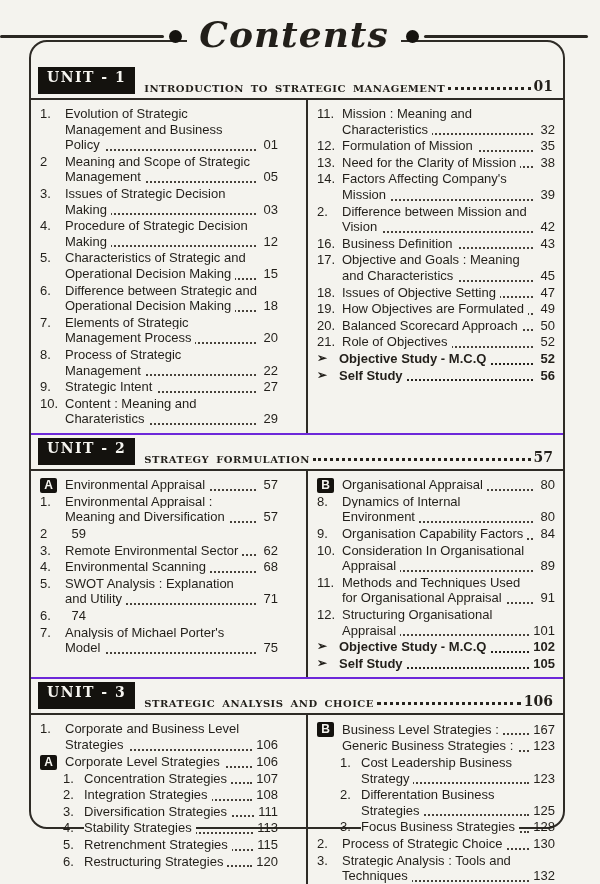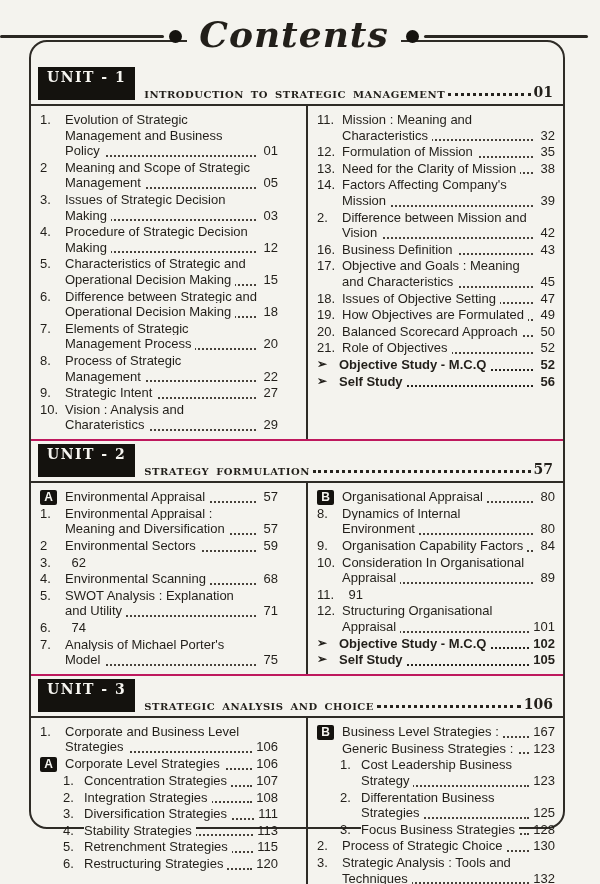--- a/index.html
+++ b/index.html
@@ -30,30 +30,30 @@
   }
   
   .box{
     position:absolute;left:29px;top:40px;width:536px;height:789px;
     border:2.5px solid #2e2b26;border-radius:18px;box-sizing:border-box;
     padding-top:22px;
     display:flex;flex-direction:column;
   }
   
   .unit{display:flex;flex-direction:column;}
-  .unit + .unit{border-top:2px solid #be185d;}
+  .unit + .unit{border-top:2px solid #6d28d9;}
   .unit-header{
     display:flex;align-items:flex-end;
     padding:3px 10px 4px 7px;
     border-bottom:2px solid #2e2b26;
   }
   .unit-label{
     background:var(--band);color:#f6f5f0;
     font-family:"DejaVu Serif",serif;font-weight:bold;font-size:14px;
-    letter-spacing:1.5px;padding:2px 9px 15px;margin-right:9px;white-space:nowrap;
+    letter-spacing:1.5px;padding:2px 9px 9px;margin-right:9px;white-space:nowrap;
     align-self:center;
   }
   .unit-mid{flex:1;display:flex;align-items:flex-end;min-width:0;}
   .unit-title{
     font-family:"DejaVu Serif",serif;font-weight:bold;font-size:10px;
     letter-spacing:.5px;word-spacing:3px;white-space:nowrap;
   }
   .unit-leader{flex:1;border-bottom:3px dotted #26231e;margin:0 2px 4px 3px;min-width:10px;}
   .unit-page{
     font-family:"DejaVu Serif",serif;font-weight:bold;font-size:14px;padding-left:1px;
@@ -147,21 +147,21 @@
             <span class="mid"><span class="txt">Process of Strategic Management</span></span>
             <span class="pg">22</span>
           </div>
           <div class="entry">
             <span class="num">9.</span>
             <span class="mid"><span class="txt">Strategic Intent</span></span>
             <span class="pg">27</span>
           </div>
           <div class="entry">
             <span class="num">10.</span>
-            <span class="mid"><span class="txt">Vision : Analysis and Charateristics</span></span>
+            <span class="mid"><span class="txt">Content : Meaning and Charateristics</span></span>
             <span class="pg">29</span>
           </div>
         </div>
       <div class="col right">
           <div class="entry">
             <span class="num">11.</span>
             <span class="mid"><span class="txt">Mission : Meaning and Characteristics</span></span>
             <span class="pg">32</span>
           </div>
           <div class="entry">
@@ -244,25 +244,25 @@
             <span class="mid"><span class="txt">Environmental Appraisal</span></span>
             <span class="pg">57</span>
           </div>
           <div class="entry">
             <span class="num">1.</span>
             <span class="mid"><span class="txt">Environmental Appraisal : Meaning and Diversification</span></span>
             <span class="pg">57</span>
           </div>
           <div class="entry">
             <span class="num">2</span>
-            <span class="mid"><span class="txt">Environmental Sectors</span></span>
             <span class="pg">59</span>
           </div>
           <div class="entry">
             <span class="num">3.</span>
+            <span class="mid"><span class="txt">Remote Environmental Sector</span></span>
             <span class="pg">62</span>
           </div>
           <div class="entry">
             <span class="num">4.</span>
             <span class="mid"><span class="txt">Environmental Scanning</span></span>
             <span class="pg">68</span>
           </div>
           <div class="entry">
             <span class="num">5.</span>
             <span class="mid"><span class="txt">SWOT Analysis : Explanation and Utility</span></span>
@@ -294,20 +294,21 @@
             <span class="mid"><span class="txt">Organisation Capability Factors</span></span>
             <span class="pg">84</span>
           </div>
           <div class="entry">
             <span class="num">10.</span>
             <span class="mid"><span class="txt">Consideration In Organisational Appraisal</span></span>
             <span class="pg">89</span>
           </div>
           <div class="entry">
             <span class="num">11.</span>
+            <span class="mid"><span class="txt">Methods and Techniques Used for Organisational Appraisal</span></span>
             <span class="pg">91</span>
           </div>
           <div class="entry">
             <span class="num">12.</span>
             <span class="mid"><span class="txt">Structuring Organisational Appraisal</span></span>
             <span class="pg">101</span>
           </div>
           <div class="entry arrow">
             <span class="num">➢</span>
             <span class="mid"><span class="txt">Objective Study - M.C.Q</span></span>

